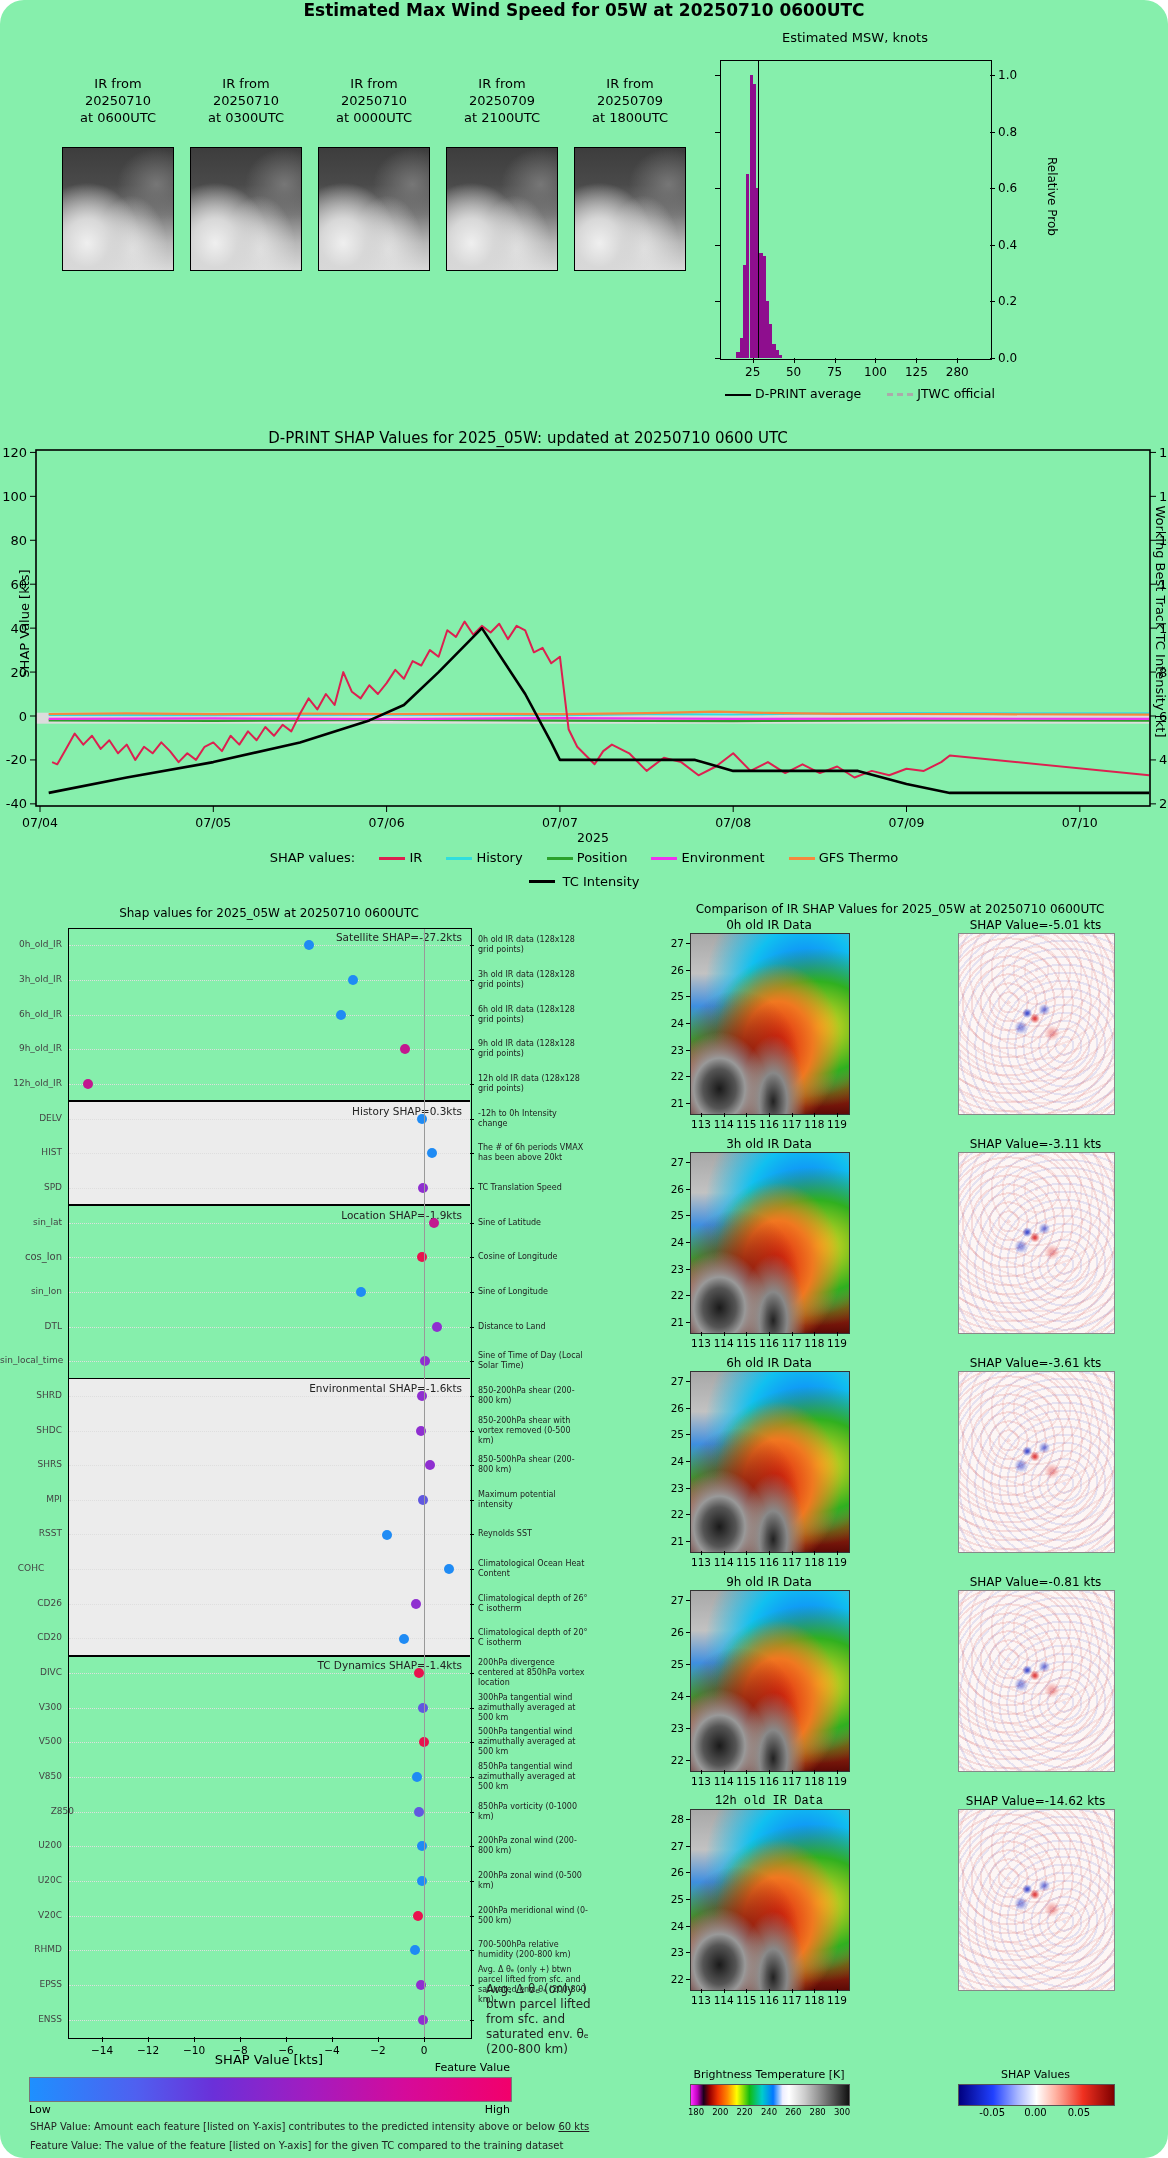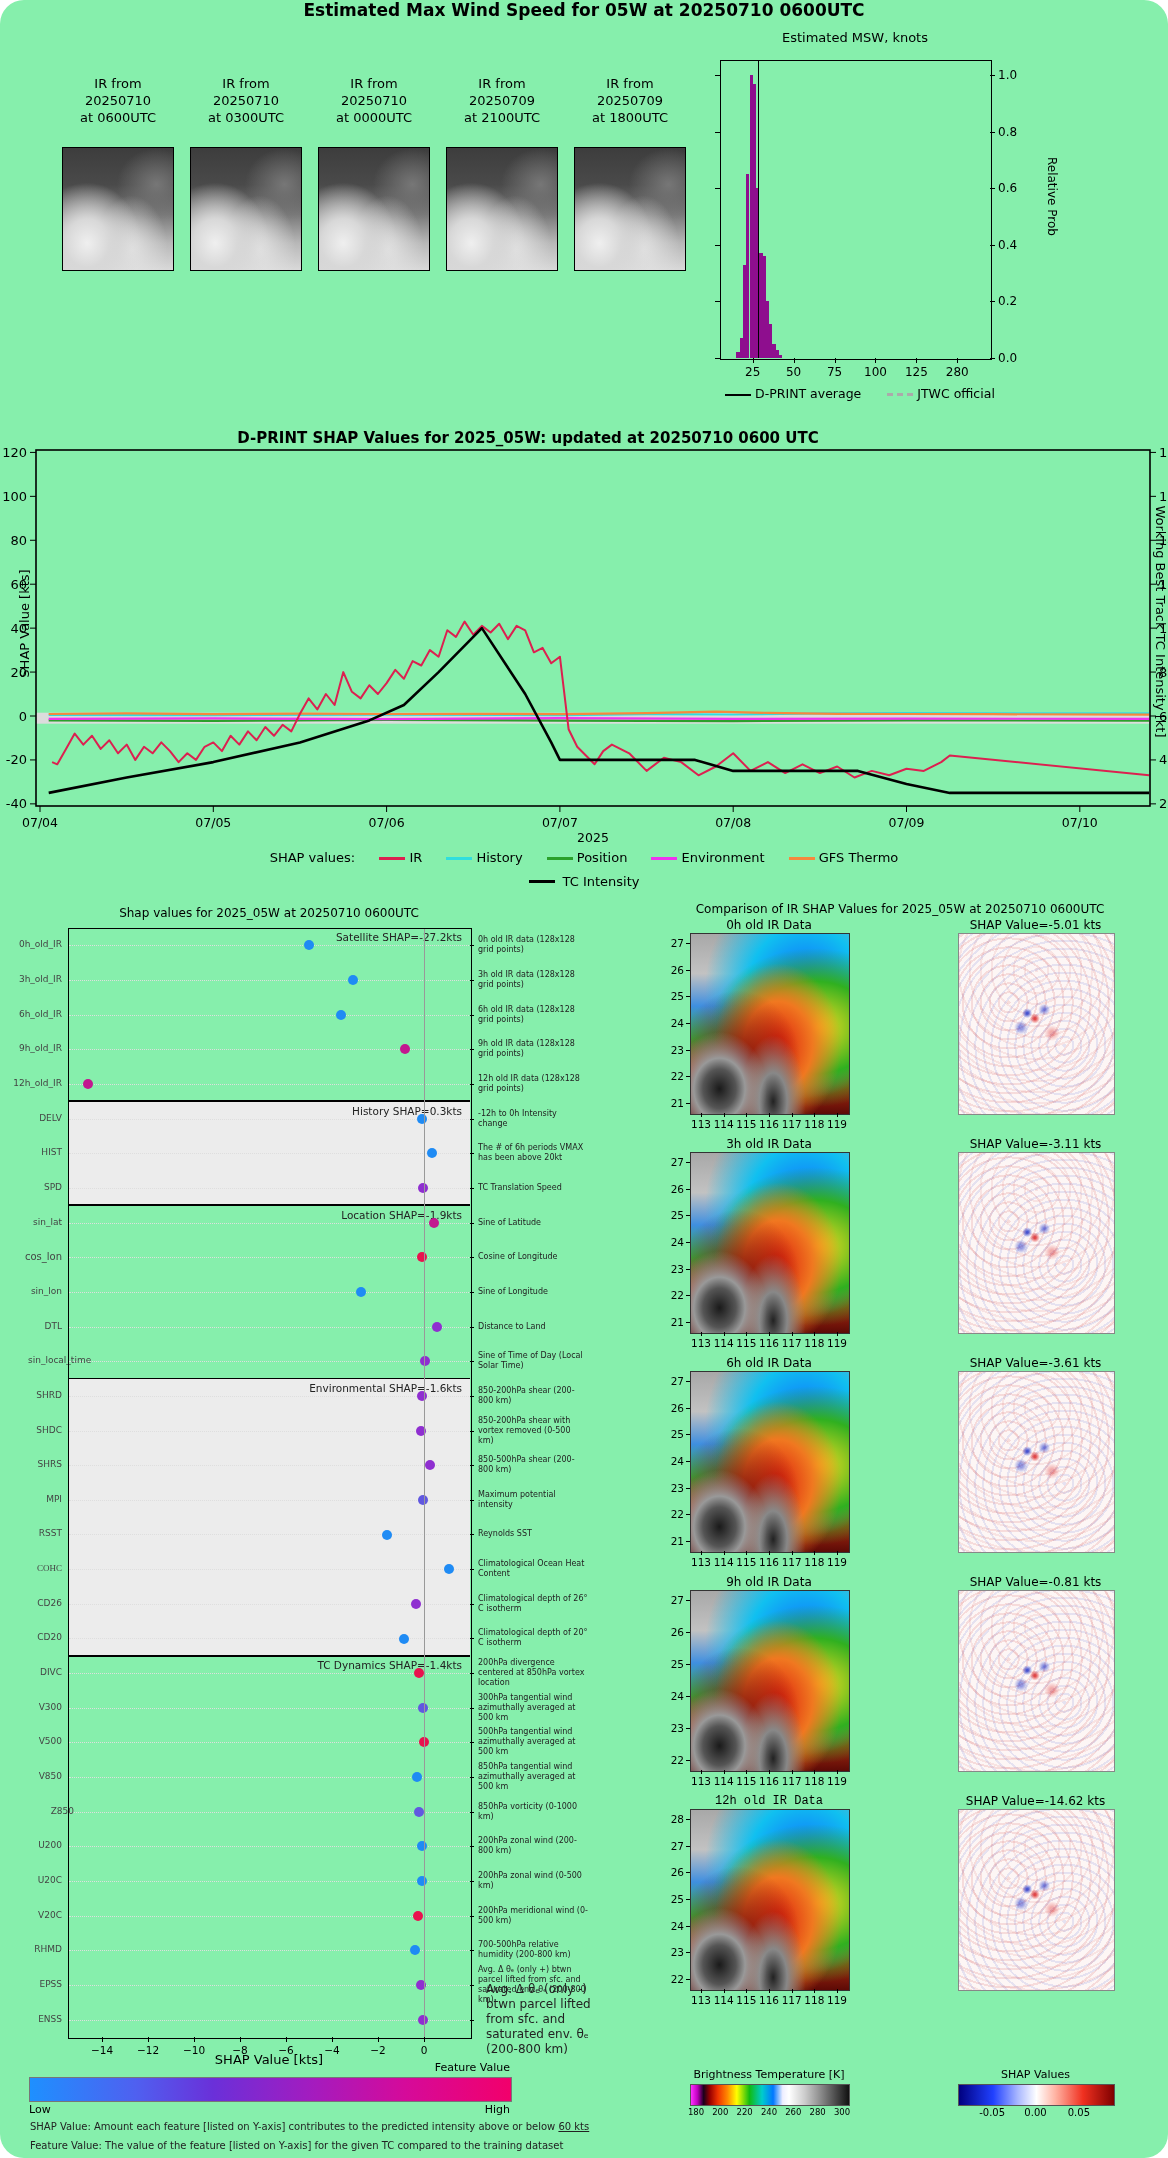--- a/index.html
+++ b/index.html
@@ -134,21 +134,21 @@
       <div style="position: absolute; left: 998px; top: 294.4px; font-size: 12px;">0.2</div>
       <div style="position: absolute; left: 990px; top: 358px; width: 5px; height: 1px; background: rgb(0, 0, 0);"></div>
       <div style="position: absolute; left: 715px; top: 358px; width: 5px; height: 1px; background: rgb(0, 0, 0);"></div>
       <div style="position: absolute; left: 998px; top: 351px; font-size: 12px;">0.0</div>
     </div>
   <div id="hist-legend" class="abs" style="left:660px;top:386px;width:400px;display:flex;justify-content:center;gap:26px;font-size:12.5px;align-items:center;">
       <span><span class="legend-swatch" style="background: rgb(0, 0, 0); height: 2px;"></span><span> D-PRINT average</span></span>
       <span><span class="legend-swatch" style="border-top: 3px dashed rgb(170, 170, 170); height: 0px;"></span><span> JTWC official</span></span>
     </div>
 
-  <div class="abs ctr" style="left:0;top:429px;width:1056px;font-size:15px;font-weight:bold;">D-PRINT SHAP Values for 2025_05W: updated at 20250710 0600 UTC</div>
+  <div class="abs ctr" style="left:0;top:429px;width:1056px;font-size:15px;">D-PRINT SHAP Values for 2025_05W: updated at 20250710 0600 UTC</div>
   <svg id="ts-svg" class="abs" style="left:0;top:0;" width="1168" height="900">
       <rect x="36" y="712.70525" width="1114" height="10.982500000000073" fill="#dcdcdc"></rect>
       <polyline points="48.7,714.9 213.3,715.1 386.6,714.7 559.9,715.1 646.6,714.2 733.2,714.5 819.9,713.4 906.5,713.1 1149.1,713.4" fill="none" stroke="#30dede" stroke-width="2.2" stroke-linejoin="round"></polyline>
       <polyline points="48.7,720.4 213.3,720.8 386.6,720.0 559.9,720.6 733.2,721.1 906.5,720.4 1149.1,720.6" fill="none" stroke="#2ba02b" stroke-width="2.2" stroke-linejoin="round"></polyline>
       <polyline points="48.7,718.9 213.3,718.4 386.6,719.1 559.9,718.2 733.2,718.9 906.5,718.6 1149.1,718.9" fill="none" stroke="#ee33ee" stroke-width="2.2" stroke-linejoin="round"></polyline>
       <polyline points="48.7,714.0 126.7,713.4 213.3,714.2 300.0,713.6 386.6,714.0 473.3,713.8 559.9,714.2 646.6,713.1 715.9,711.6 767.9,712.9 837.2,713.8 906.5,714.0 993.2,714.2 1149.1,714.7" fill="none" stroke="#f6883d" stroke-width="2.2" stroke-linejoin="round"></polyline>
       <polyline points="52.1,762.1 57.3,764.3 66.0,748.9 74.7,733.6 83.3,744.6 92.0,735.8 100.7,748.9 109.3,740.2 118.0,753.3 126.7,744.6 135.3,759.9 144.0,746.8 152.6,753.3 161.3,742.4 170.0,751.1 178.6,762.1 187.3,753.3 196.0,759.9 204.6,746.8 213.3,742.4 222.0,751.1 230.6,735.8 239.3,744.6 248.0,731.4 256.6,740.2 265.3,727.0 274.0,735.8 282.6,724.8 291.3,731.4 300.0,713.8 308.6,698.4 317.3,709.4 325.9,694.0 334.6,705.0 343.3,672.1 351.9,691.8 360.6,698.4 369.3,685.2 377.9,694.0 386.6,683.1 395.3,669.9 403.9,678.7 412.6,661.1 421.3,665.5 429.9,650.1 438.6,656.7 447.3,630.3 455.9,636.9 464.6,621.6 473.3,634.7 481.9,625.9 490.6,632.5 499.2,623.7 507.9,639.1 516.6,625.9 525.2,630.3 533.9,652.3 542.6,647.9 551.2,663.3 559.9,656.7 568.6,729.2 577.2,746.8 585.9,755.5 594.6,764.3 603.2,751.1 611.9,744.6 629.2,753.3 646.6,770.9 663.9,757.7 681.2,762.1 698.5,775.3 715.9,766.5 733.2,753.3 750.5,770.9 767.9,762.1 785.2,773.1 802.5,764.3 819.9,773.1 837.2,766.5 854.5,777.5 871.8,770.9 889.2,775.3 906.5,768.7 923.8,770.9 941.2,762.1 949.8,755.5 1149.1,775.3" fill="none" stroke="#dc2050" stroke-width="2" stroke-linejoin="round"></polyline>
       <polyline points="48.7,792.9 126.7,777.5 213.3,762.1 300.0,742.4 369.3,720.4 403.9,705.0 438.6,672.1 481.9,628.1 525.2,694.0 551.2,742.4 559.9,759.9 695.1,759.9 733.2,770.9 858.0,770.9 906.5,784.1 949.8,792.9 1149.1,792.9" fill="none" stroke="#000000" stroke-width="2.6" stroke-linejoin="round"></polyline>
       <rect x="36" y="450" width="1114" height="356" fill="none" stroke="#000" stroke-width="1.6"></rect>
       <line x1="30" y1="452.42" x2="36" y2="452.42" stroke="#000"></line>
@@ -280,21 +280,21 @@
       <div style="position: absolute; left: 0px; top: 1285.89px; width: 62px; text-align: right; font-size: 9px; color: rgb(68, 68, 68);">sin_lon</div>
       <div style="position: absolute; left: 470px; top: 1291.89px; width: 4px; height: 1px; background: rgb(0, 0, 0);"></div>
       <div class="dot" style="position: absolute; left: 355.8px; top: 1286.9px; background: rgb(31, 139, 244);"></div>
       <div style="position: absolute; left: 478px; top: 1275.89px; width: 110px; height: 32px; display: flex; align-items: center; font-size: 8px; line-height: 1.25; color: rgb(34, 34, 34);">Sine of Longitude</div>
       <div style="position: absolute; left: 69px; top: 1326.55px; width: 400px; border-top: 1px dotted rgb(222, 222, 222);"></div>
       <div style="position: absolute; left: 0px; top: 1320.55px; width: 62px; text-align: right; font-size: 9px; color: rgb(68, 68, 68);">DTL</div>
       <div style="position: absolute; left: 470px; top: 1326.55px; width: 4px; height: 1px; background: rgb(0, 0, 0);"></div>
       <div class="dot" style="position: absolute; left: 431.6px; top: 1321.5px; background: rgb(143, 47, 208);"></div>
       <div style="position: absolute; left: 478px; top: 1310.55px; width: 110px; height: 32px; display: flex; align-items: center; font-size: 8px; line-height: 1.25; color: rgb(34, 34, 34);">Distance to Land</div>
       <div style="position: absolute; left: 69px; top: 1361.2px; width: 400px; border-top: 1px dotted rgb(222, 222, 222);"></div>
-      <div style="position: absolute; left: 0px; top: 1355.2px; width: 62px; text-align: right; font-size: 9px; color: rgb(68, 68, 68); margin-left: 28px;">sin_local_time</div>
+      <div style="position: absolute; left: 0px; top: 1355.2px; width: 62px; text-align: right; font-size: 9px; color: rgb(68, 68, 68);">sin_local_time</div>
       <div style="position: absolute; left: 470px; top: 1361.2px; width: 4px; height: 1px; background: rgb(0, 0, 0);"></div>
       <div class="dot" style="position: absolute; left: 420.1px; top: 1356.2px; background: rgb(143, 47, 208);"></div>
       <div style="position: absolute; left: 478px; top: 1345.2px; width: 110px; height: 32px; display: flex; align-items: center; font-size: 8px; line-height: 1.25; color: rgb(34, 34, 34);">Sine of Time of Day (Local Solar Time)</div>
       <div style="position: absolute; left: 68px; top: 1378.53px; width: 402px; height: 277.25px; background: rgb(236, 236, 236);"></div>
       <div style="position: absolute; left: 68px; top: 1377.73px; width: 402px; height: 1.6px; background: rgb(0, 0, 0);"></div>
       <div style="position: absolute; left: 68px; top: 1381.86px; width: 394px; text-align: right; font-size: 10.5px; color: rgb(34, 34, 34);">Environmental SHAP=-1.6kts</div>
       <div style="position: absolute; left: 69px; top: 1395.86px; width: 400px; border-top: 1px dotted rgb(222, 222, 222);"></div>
       <div style="position: absolute; left: 0px; top: 1389.86px; width: 62px; text-align: right; font-size: 9px; color: rgb(68, 68, 68);">SHRD</div>
       <div style="position: absolute; left: 470px; top: 1395.86px; width: 4px; height: 1px; background: rgb(0, 0, 0);"></div>
       <div class="dot" style="position: absolute; left: 416.7px; top: 1390.9px; background: rgb(143, 47, 208);"></div>
@@ -313,21 +313,21 @@
       <div style="position: absolute; left: 0px; top: 1493.83px; width: 62px; text-align: right; font-size: 9px; color: rgb(68, 68, 68);">MPI</div>
       <div style="position: absolute; left: 470px; top: 1499.83px; width: 4px; height: 1px; background: rgb(0, 0, 0);"></div>
       <div class="dot" style="position: absolute; left: 417.9px; top: 1494.8px; background: rgb(97, 88, 224);"></div>
       <div style="position: absolute; left: 478px; top: 1483.83px; width: 110px; height: 32px; display: flex; align-items: center; font-size: 8px; line-height: 1.25; color: rgb(34, 34, 34);">Maximum potential intensity</div>
       <div style="position: absolute; left: 69px; top: 1534.48px; width: 400px; border-top: 1px dotted rgb(222, 222, 222);"></div>
       <div style="position: absolute; left: 0px; top: 1528.48px; width: 62px; text-align: right; font-size: 9px; color: rgb(68, 68, 68);">RSST</div>
       <div style="position: absolute; left: 470px; top: 1534.48px; width: 4px; height: 1px; background: rgb(0, 0, 0);"></div>
       <div class="dot" style="position: absolute; left: 382.2px; top: 1529.5px; background: rgb(31, 139, 244);"></div>
       <div style="position: absolute; left: 478px; top: 1518.48px; width: 110px; height: 32px; display: flex; align-items: center; font-size: 8px; line-height: 1.25; color: rgb(34, 34, 34);">Reynolds SST</div>
       <div style="position: absolute; left: 69px; top: 1569.14px; width: 400px; border-top: 1px dotted rgb(222, 222, 222);"></div>
-      <div style="position: absolute; left: 0px; top: 1563.14px; width: 62px; text-align: right; font-size: 9px; color: rgb(68, 68, 68); font-family: Liberation Serif, serif;">COHC</div>
+      <div style="position: absolute; left: 0px; top: 1563.14px; width: 62px; text-align: center; font-size: 9px; color: rgb(68, 68, 68);">COHC</div>
       <div style="position: absolute; left: 470px; top: 1569.14px; width: 4px; height: 1px; background: rgb(0, 0, 0);"></div>
       <div class="dot" style="position: absolute; left: 444.3px; top: 1564.1px; background: rgb(31, 139, 244);"></div>
       <div style="position: absolute; left: 478px; top: 1553.14px; width: 110px; height: 32px; display: flex; align-items: center; font-size: 8px; line-height: 1.25; color: rgb(34, 34, 34);">Climatological Ocean Heat Content</div>
       <div style="position: absolute; left: 69px; top: 1603.8px; width: 400px; border-top: 1px dotted rgb(222, 222, 222);"></div>
       <div style="position: absolute; left: 0px; top: 1597.8px; width: 62px; text-align: right; font-size: 9px; color: rgb(68, 68, 68);">CD26</div>
       <div style="position: absolute; left: 470px; top: 1603.8px; width: 4px; height: 1px; background: rgb(0, 0, 0);"></div>
       <div class="dot" style="position: absolute; left: 410.9px; top: 1598.8px; background: rgb(143, 47, 208);"></div>
       <div style="position: absolute; left: 478px; top: 1587.8px; width: 110px; height: 32px; display: flex; align-items: center; font-size: 8px; line-height: 1.25; color: rgb(34, 34, 34);">Climatological depth of 26° C isotherm</div>
       <div style="position: absolute; left: 69px; top: 1638.45px; width: 400px; border-top: 1px dotted rgb(222, 222, 222);"></div>
       <div style="position: absolute; left: 0px; top: 1632.45px; width: 62px; text-align: right; font-size: 9px; color: rgb(68, 68, 68);">CD20</div>

